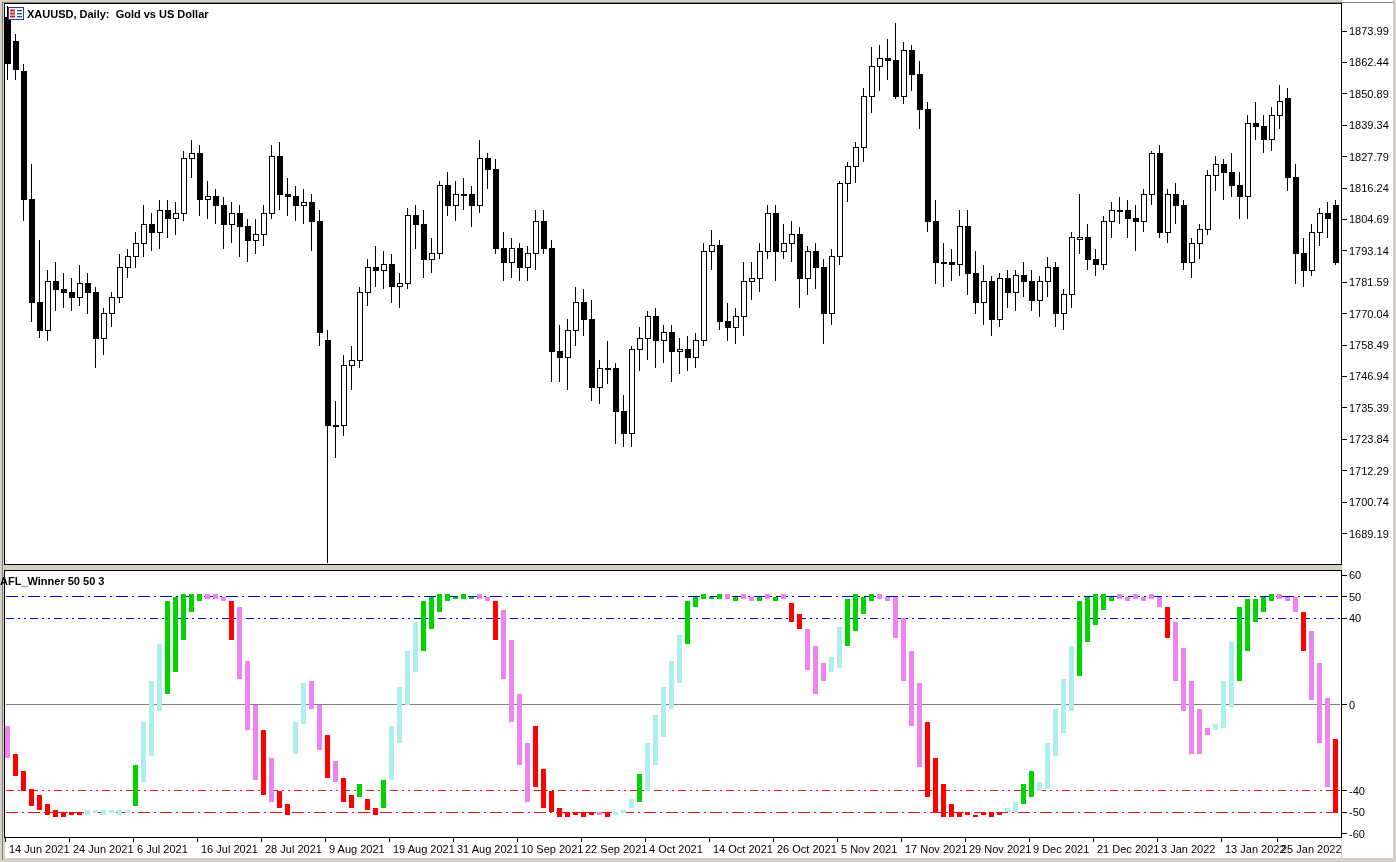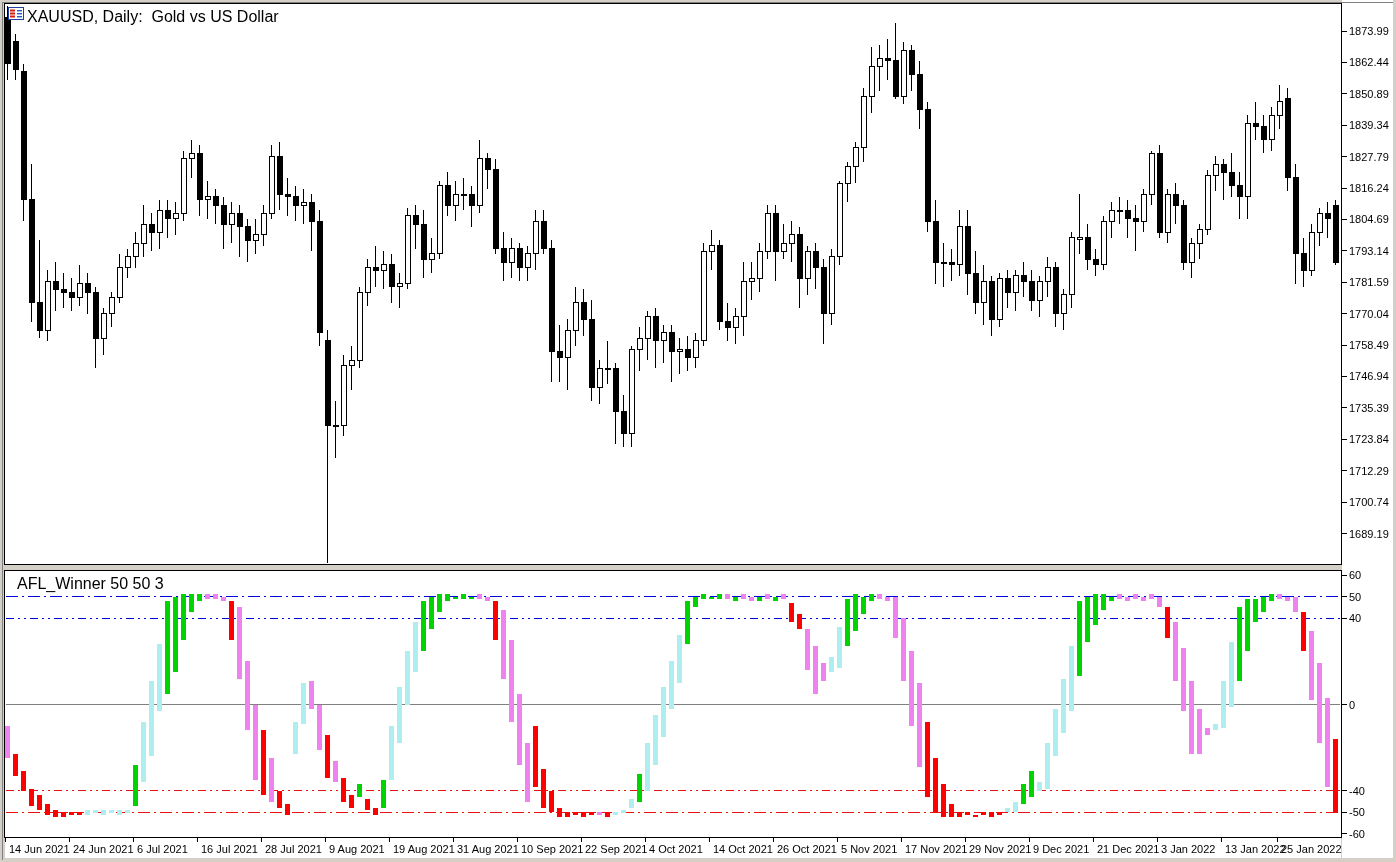--- a/index.html
+++ b/index.html
@@ -1,20 +1,20 @@
 <!DOCTYPE html>
 <html><head>
 <meta charset="utf-8">
 <style>
   html,body{margin:0;padding:0;background:#D4D0C8;font-family:"Liberation Sans",sans-serif;}
   #terminal{position:relative;width:1396px;height:862px;background:#D4D0C8;overflow:hidden;}
   #chart-svg{position:absolute;left:0;top:0;}
-  .overlay-label{position:absolute;font-size:16px;color:#000;white-space:pre;letter-spacing:0px;}
+  .overlay-label{position:absolute;font-size:11px;color:#000;white-space:pre;letter-spacing:0px;font-weight:bold;}
   #main-title{left:27px;top:8px;}
-  #indicator-title{left:17px;top:575px;}
+  #indicator-title{left:0;top:575px;}
   #symbol-icon{position:absolute;left:8px;top:7px;width:16px;height:13px;}
 </style>
 </head>
 <body>
 
 <div id="terminal">
   <svg id="chart-svg" width="1396" height="862" shape-rendering="crispEdges">
       <rect x="0" y="0" width="1396" height="862" fill="#D4D0C8"></rect>
       <rect x="1342" y="0" width="51" height="858" fill="#FFFFFF"></rect>
       <rect x="5" y="838" width="1336" height="20" fill="#FFFFFF"></rect>

